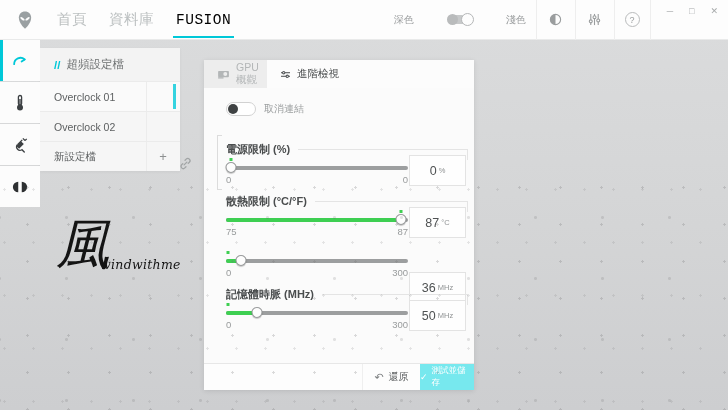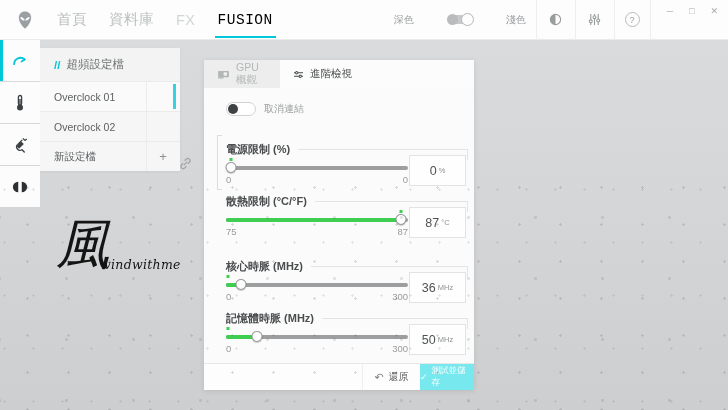--- a/index.html
+++ b/index.html
@@ -53,21 +53,21 @@
 
   
   #watermark { position:absolute; left:56px; top:218px; z-index:4; color:#141414; }
   .wm-glyph { font-family:"DejaVu Serif", serif; font-size:54px; font-style:italic; line-height:1; }
   .wm-text { position:absolute; left:44px; top:39px; font-family:"DejaVu Serif", serif; font-style:italic; font-size:12.5px; letter-spacing:.3px; }
 
   
   #panel { position:absolute; left:204px; top:60px; width:270px; height:330px; background:#fbfbfb; box-shadow:0 1px 5px rgba(0,0,0,.10); z-index:3; display:flex; flex-direction:column; }
   #tabbar { height:28px; display:flex; flex:none; background:#fcfcfc; }
   .tab { display:flex; align-items:center; gap:6px; font-size:10.5px; padding:0 13px; }
-  .tab.inactive { width:76px; background:#ededed; color:#b3b6b7; }
+  .tab.inactive { width:63px; background:#ededed; color:#b3b6b7; }
   .tab.active { color:#454849; }
   #content { position:relative; flex:1; padding:12px 6px 0 22px; }
 
   
   .unlink-row { display:flex; align-items:center; gap:8px; margin-top:2px; }
   .sw { position:relative; width:30px; height:14px; border:1px solid #d2d2d2; border-radius:8px; background:#fff; }
   .sw .knob { position:absolute; left:1px; top:1px; width:10px; height:10px; border-radius:50%; background:#3f4243; }
   .unlink-label { font-size:10px; color:#9b9e9f; }
 
   
@@ -114,21 +114,20 @@
     <div class="alien">
       <svg width="18" height="20" viewBox="0 0 24 26">
         <path d="M12 1.5c5 0 8.2 3.6 8.2 8.2 0 6.2-4.8 12-8.2 14.8C8.6 21.7 3.8 15.9 3.8 9.7 3.8 5.1 7 1.5 12 1.5z" fill="#9aa0a2"></path>
         <ellipse cx="8.6" cy="11.4" rx="3.4" ry="1.5" transform="rotate(35 8.6 11.4)" fill="#fdfdfd"></ellipse>
         <ellipse cx="15.4" cy="11.4" rx="3.4" ry="1.5" transform="rotate(-35 15.4 11.4)" fill="#fdfdfd"></ellipse>
       </svg>
     </div>
     <div class="nav">
       <div class="nav-item">首頁</div>
       <div class="nav-item">資料庫</div>
-      <div class="nav-item dim">FX</div>
       <div class="nav-item active">FUSION</div>
     </div>
     <div id="topbar-right">
       <div class="tb-group" style="border-left:none;">
         <span class="theme-label">深色</span>
         <span class="theme-switch">
             <span class="dotL"></span>
             <span class="knobR"></span>
           </span>
         <span class="theme-label">淺色</span>
@@ -308,24 +307,20 @@
             <span>87</span>
           </div>
         </div>
         <div class="valbox">
           <span class="val-n">87</span>
           <span class="val-u">°C</span>
         </div>
       </div>
 
       <div class="group g2">
-        <div class="label-line">
-          <span class="f-label">核心時脈 (MHz)</span>
-          <span class="leader"></span>
-        </div>
         <div class="slider-zone p2">
           <div class="track">
             <div class="fill"></div>
             <div class="tick"></div>
             <div class="knob-s"></div>
           </div>
           <div class="minmax">
             <span>0</span>
             <span>300</span>
           </div>

